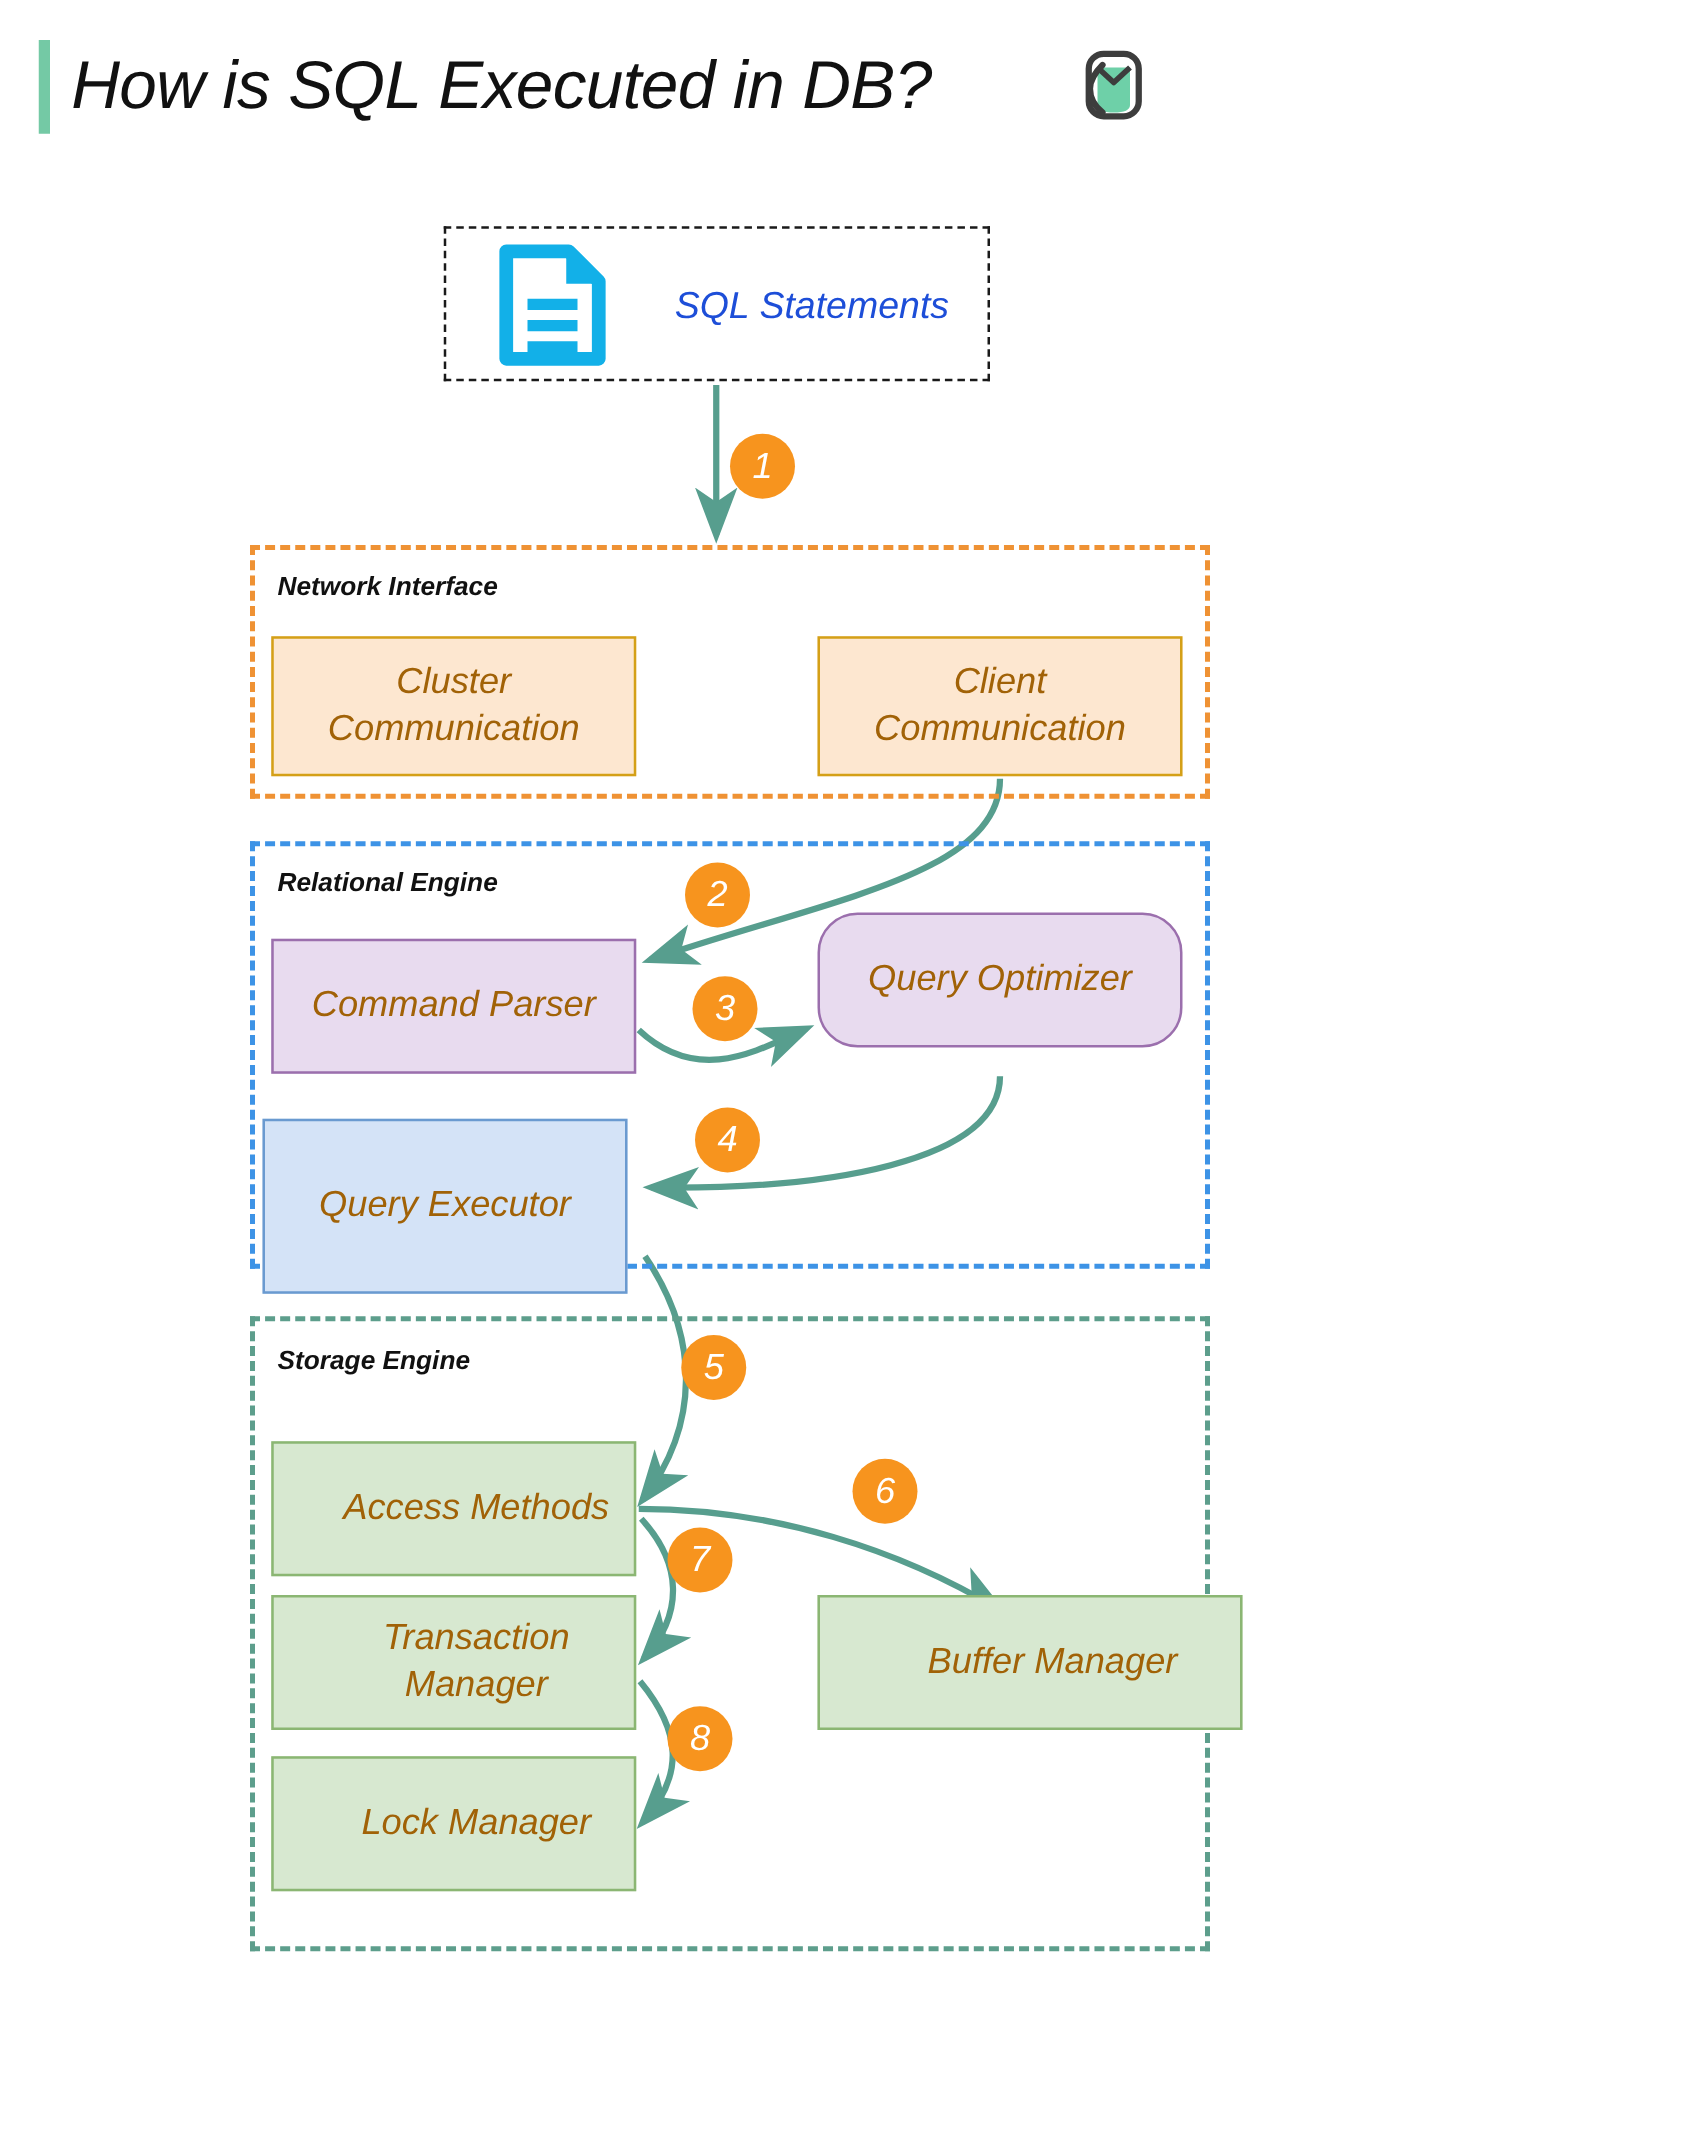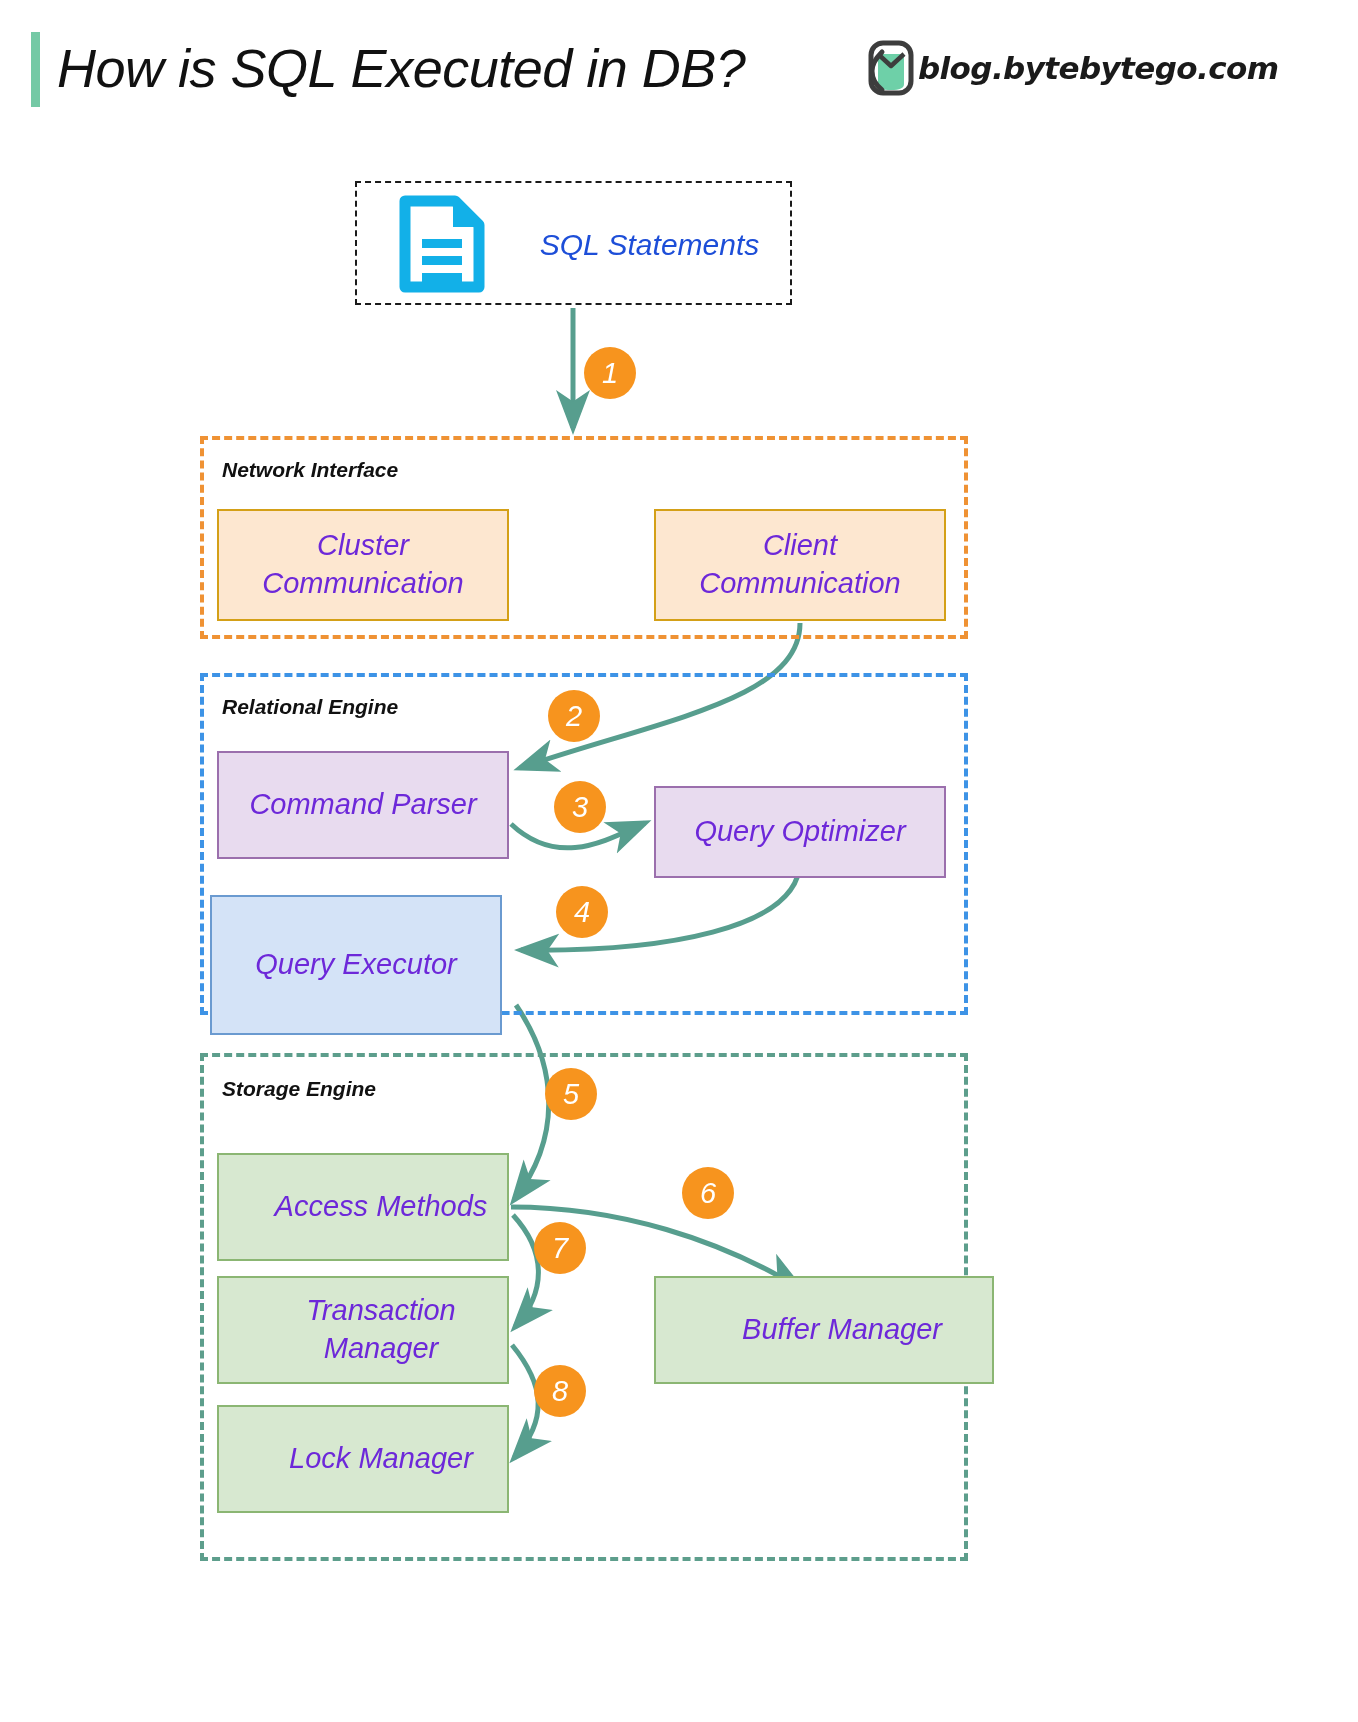--- a/index.html
+++ b/index.html
@@ -57,21 +57,21 @@
   }
 
   
   .node {
     position: absolute;
     display: flex;
     align-items: center;
     justify-content: center;
     text-align: center;
     font-size: 29px;
-    color: #6d28d9;
+    color: #a16207;
     line-height: 1.3;
     padding: 4px 8px;
   }
   .group {
     position: absolute;
   }
   .group-label {
     position: absolute;
     font-size: 21px;
     font-weight: 700;
@@ -123,21 +123,21 @@
   #grp-relational .group-label { left: 18px; top: 18px; }
   .box-purple {
     background: #e8dbef;
     border: 2px solid #9b6fad;
   }
   .box-blue {
     background: #d4e3f7;
     border: 2px solid #6a9ad0;
   }
   #node-parser    { left: 217px; top: 751px; width: 292px; height: 108px; }
-  #node-optimizer { left: 654px; top: 786px; width: 292px; height: 92px; }
+  #node-optimizer { left: 654px; top: 730px; width: 292px; height: 108px; border-radius: 32px; }
   #node-executor  { left: 210px; top: 895px; width: 292px; height: 140px; text-align: right; }
 
   
   #grp-storage {
     left: 200px; top: 1053px;
     width: 768px; height: 508px;
     border: 4px dashed #5d9e8c;
   }
   #grp-storage .group-label { left: 18px; top: 20px; }
   .box-green {
@@ -188,21 +188,20 @@
   <div id="header">
     <div id="title-bar"></div>
     <div id="page-title">How is SQL Executed in DB?</div>
     <div id="brand">
       <svg id="brand-logo" viewBox="0 0 46 56">
         <rect x="3" y="3" width="40" height="50" rx="12" ry="12" fill="#ffffff" stroke="#3d3d3d" stroke-width="5"></rect>
         <path d="M10 14 L36 14 L36 44 Q36 50 23 50 Q10 50 10 44 Z" fill="#6ed0a8"></path>
         <path d="M10 14 L23 26 L36 14" fill="none" stroke="#3d3d3d" stroke-width="4.5" stroke-linejoin="round"></path>
         <path d="M14 12 Q4 22 4 31 Q4 42 14 50" fill="none" stroke="#3d3d3d" stroke-width="5" stroke-linecap="round"></path>
       </svg>
-      <div id="brand-text">blog.bytebytego.com</div>
     </div>
   </div>
 
   <div id="sql-box">
     <svg id="sql-icon" viewBox="0 0 92 100">
       <path d="M10 6 H60 L84 30 V92 H10 Z" fill="#ffffff" stroke="#12b0e8" stroke-width="11" stroke-linejoin="round"></path>
       <path d="M58 6 L58 32 L84 32" fill="#12b0e8"></path>
       <rect x="27" y="44" width="40" height="9" fill="#12b0e8"></rect>
       <rect x="27" y="61" width="40" height="9" fill="#12b0e8"></rect>
       <rect x="27" y="78" width="40" height="9" fill="#12b0e8"></rect>

